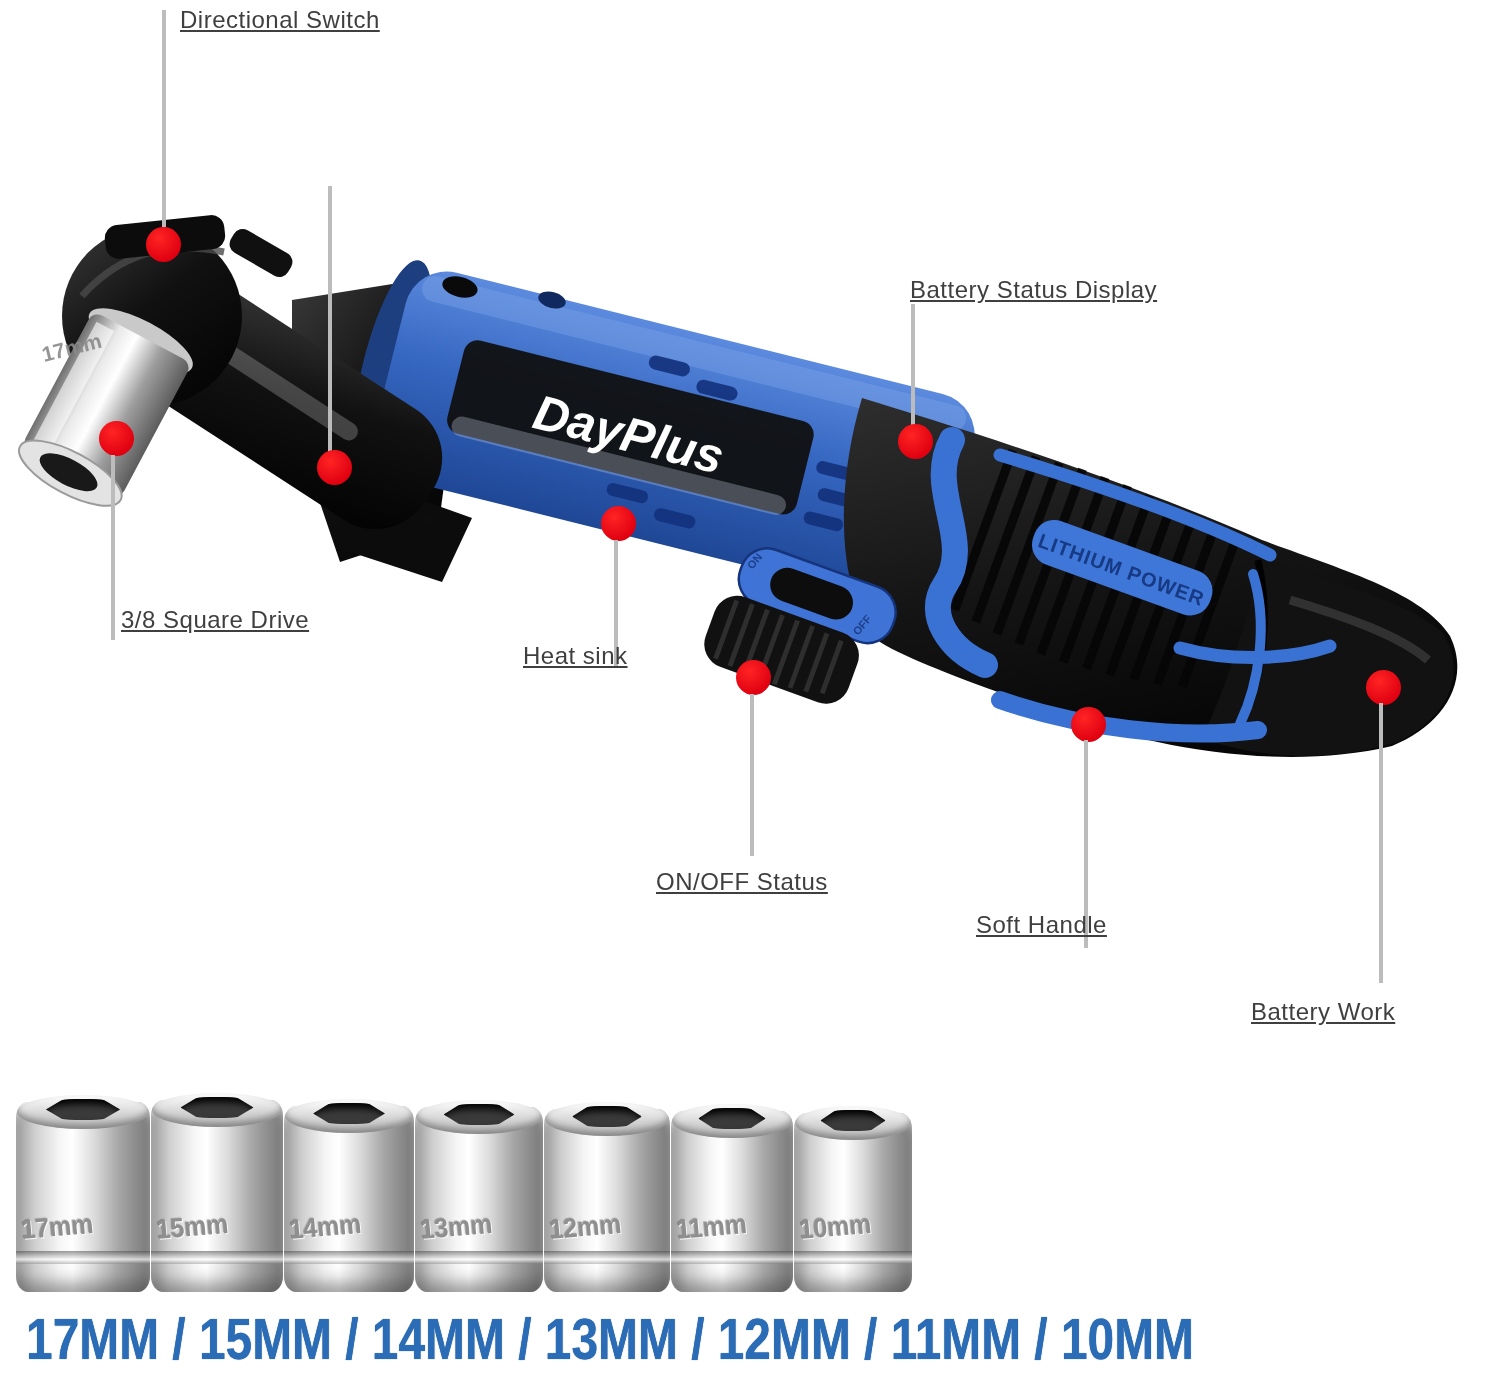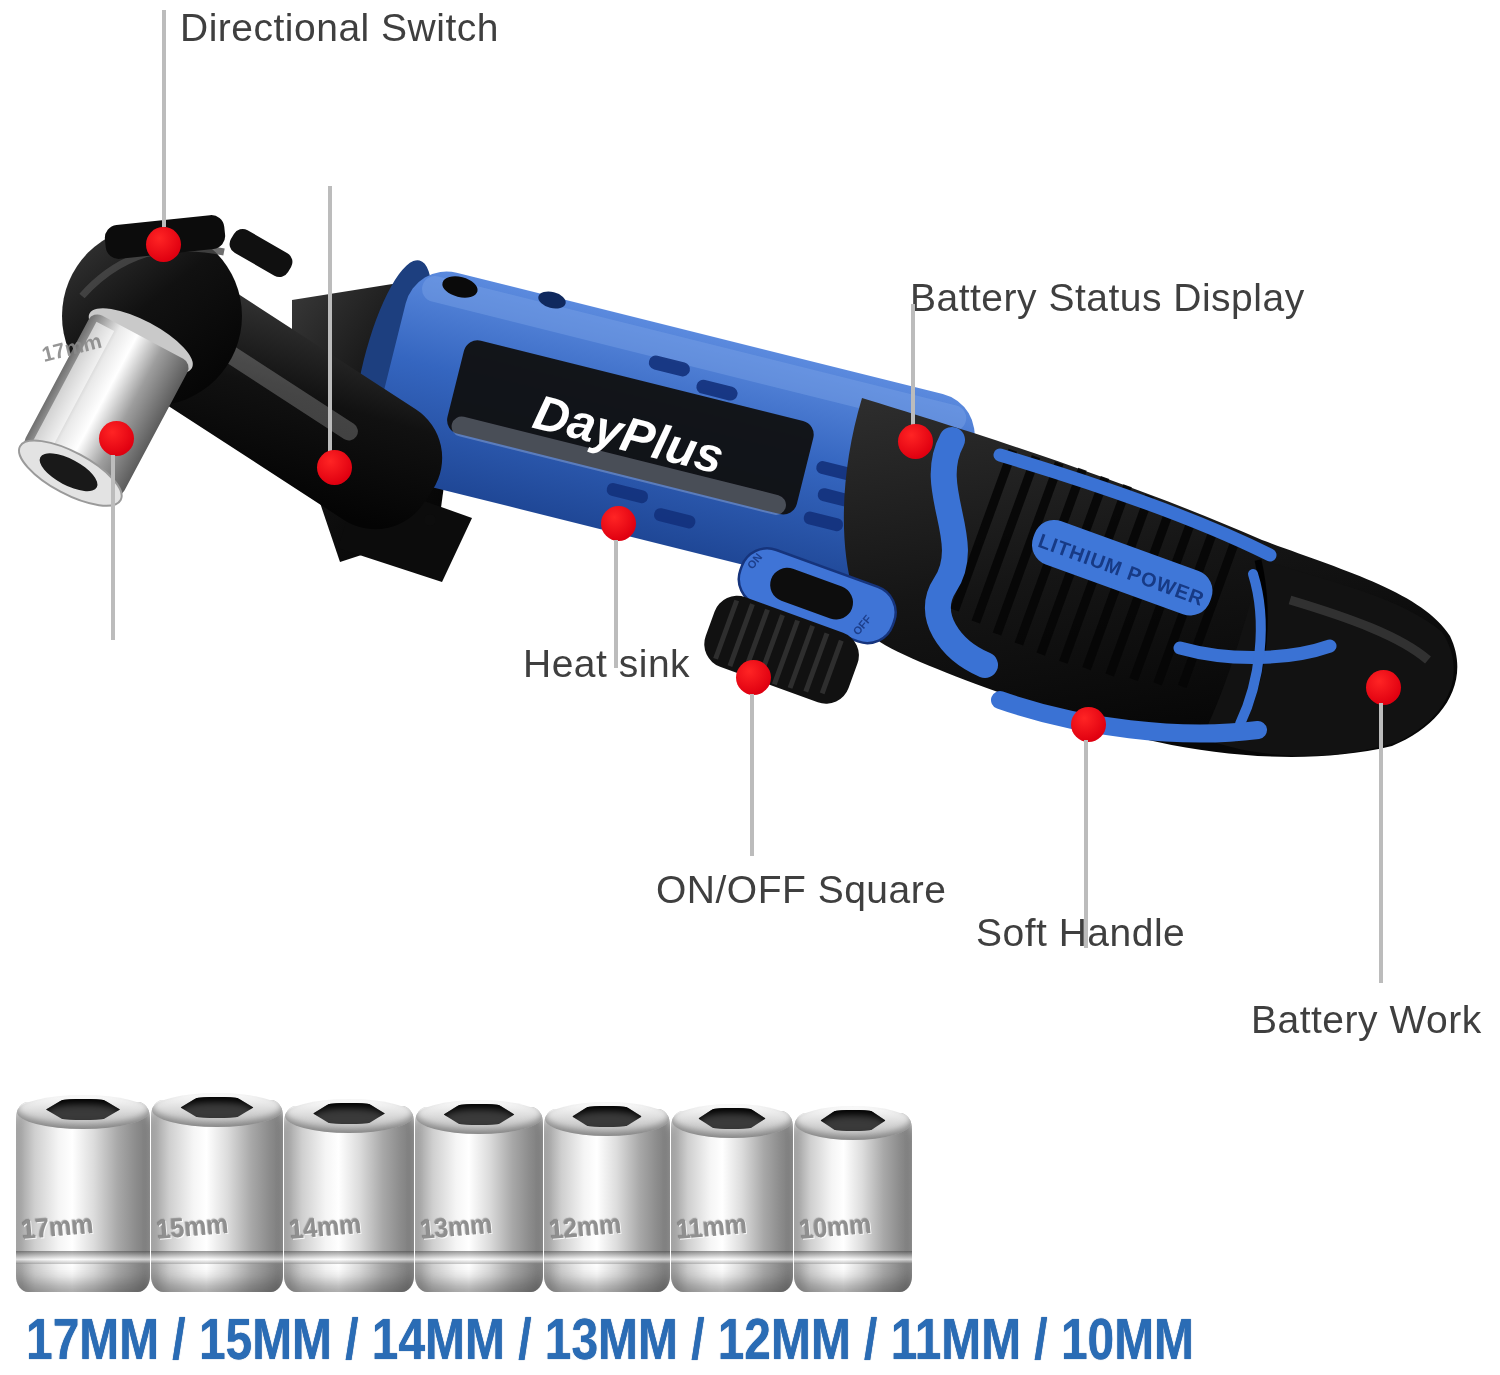--- a/index.html
+++ b/index.html
@@ -1,22 +1,23 @@
 <!DOCTYPE html>
 <html><head>
 <meta charset="utf-8">
 <style>
   html,body{margin:0;padding:0;background:#ffffff;}
   .stage{
     position:relative;width:1500px;height:1375px;background:#ffffff;
     overflow:hidden;font-family:"Liberation Sans",sans-serif;
   }
   .callout-label{
-    position:absolute;font-size:39px;color:#3f3f3f;white-space:nowrap;
+    position:absolute;font-size:24px;color:#3f3f3f;white-space:nowrap;
     letter-spacing:.5px;
+    text-decoration:underline;
   }
   .leader{position:absolute;width:4px;background:#bcbcbc;}
   .dot{
     position:absolute;width:35px;height:35px;border-radius:50%;
     background:radial-gradient(circle at 38% 32%, #ff2424, #e00010 72%, #cf0010);
   }
   .tool-svg{position:absolute;left:0;top:0;}
   
   .socket{
     position:absolute;border-radius:12px/16px;
@@ -210,28 +211,29 @@
 
   <div class="leader" style="left:328px;top:186px;height:266px"></div>
   <div class="dot" style="left:317px;top:450px"></div>
 
   <div class="callout-label" style="left:910px;top:276px">Battery Status Display</div>
   <div class="leader" style="left:911px;top:304px;height:122px"></div>
   <div class="dot" style="left:898px;top:424px"></div>
 
   <div class="dot" style="left:99px;top:421px"></div>
   <div class="leader" style="left:111px;top:455px;height:185px"></div>
+  <div class="callout-label" style="left:121px;top:606px">3/8 Square Drive</div>
 
   <div class="dot" style="left:601px;top:506px"></div>
   <div class="leader" style="left:614px;top:540px;height:128px"></div>
   <div class="callout-label" style="left:523px;top:642px">Heat sink</div>
 
   <div class="dot" style="left:736px;top:660px"></div>
   <div class="leader" style="left:750px;top:694px;height:162px"></div>
-  <div class="callout-label" style="left:656px;top:868px">ON/OFF Square</div>
+  <div class="callout-label" style="left:656px;top:868px">ON/OFF Status</div>
 
   <div class="dot" style="left:1071px;top:707px"></div>
   <div class="leader" style="left:1084px;top:740px;height:208px"></div>
   <div class="callout-label" style="left:976px;top:911px">Soft Handle</div>
 
   <div class="dot" style="left:1366px;top:670px"></div>
   <div class="leader" style="left:1379px;top:703px;height:280px"></div>
   <div class="callout-label" style="left:1251px;top:998px">Battery Work</div>
 
   <div>

